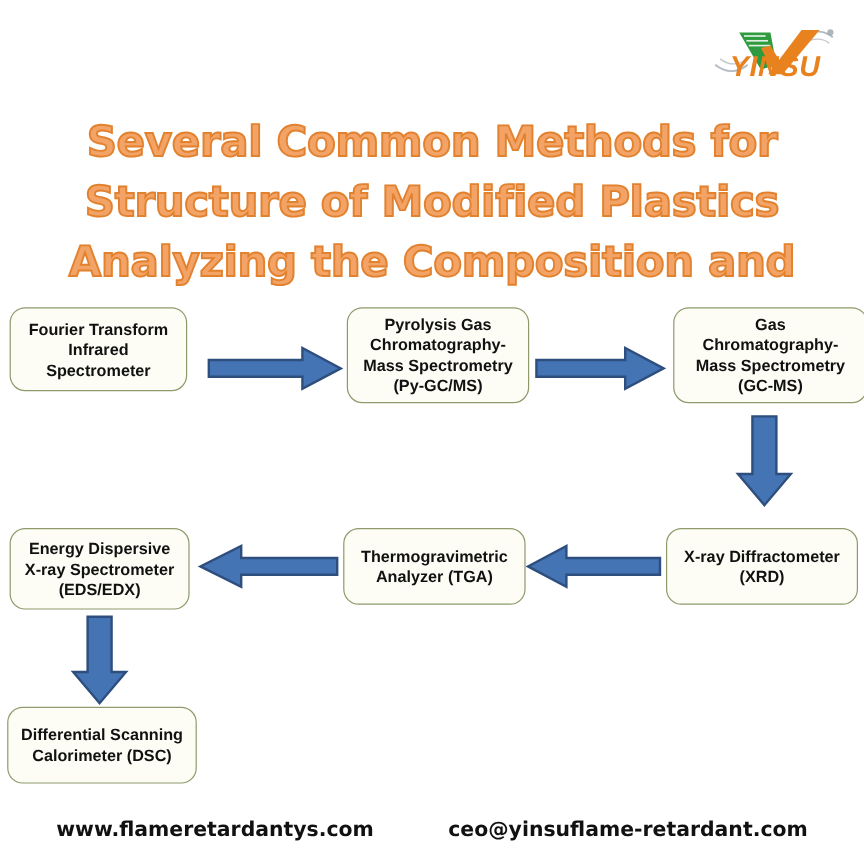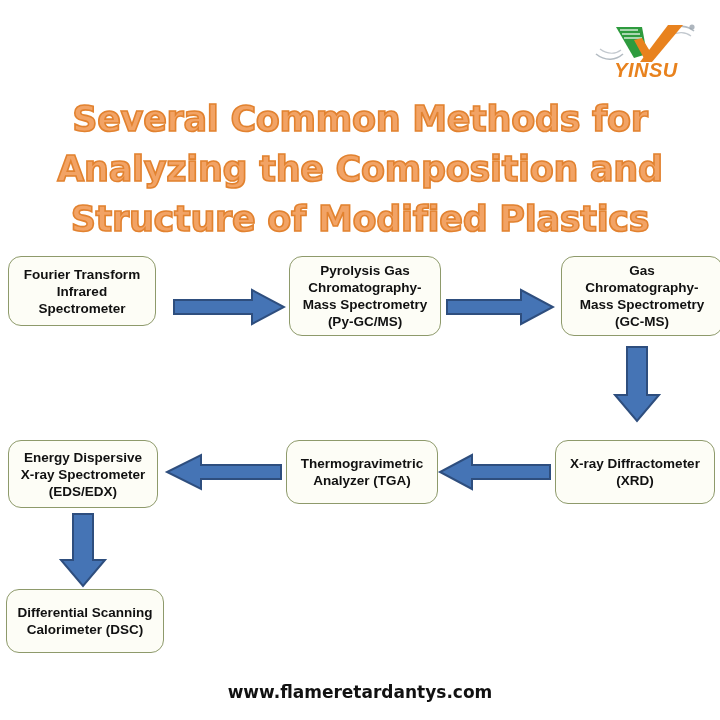--- a/index.html
+++ b/index.html
@@ -25,28 +25,28 @@
   }
   .logo-mark {
     position: absolute;
     top: 0;
     left: 0;
     width: 112px;
     height: 44px;
   }
   .logo-text {
     position: absolute;
-    top: 42px;
+    top: 26px;
     left: 0;
     width: 112px;
     text-align: center;
     font-family: "Liberation Sans", sans-serif;
     font-weight: bold;
     font-style: italic;
-    font-size: 20px;
+    font-size: 24px;
     letter-spacing: 0.5px;
     color: #E8821E;
     line-height: 1;
   }
 
   
   .title {
     position: absolute;
     top: 94px;
     left: 0;
@@ -124,22 +124,22 @@
 
       <path d="M78 7 L93 7 L62 44 L50 44 Z" fill="#E8821E"></path>
       <path d="M44 22 L56 44 L64 40 L52 20 Z" fill="#E8821E"></path>
     </svg>
   </div>
   <div class="logo-text">YINSU</div>
 </div>
 
 <div class="title">
   <span class="tline">Several Common Methods for</span>
+  <span class="tline">Structure of Modified Plastics</span>
   <span class="tline">Analyzing the Composition and</span>
-  <span class="tline">Structure of Modified Plastics</span>
 </div>
 
 <div class="node" style="left:8px; top:256px; width:148px; height:70px;">
   <span>Fourier Transform<br>Infrared<br>Spectrometer</span>
 </div>
 
 <div class="arrow" style="left:172px; top:288px;">
   <svg width="114" height="38" viewBox="0 0 114 38">
     <path d="M2 12 L80 12 L80 2 L112 19 L80 36 L80 26 L2 26 Z" fill="#4574B5" stroke="#2E4E7E" stroke-width="2"></path>
   </svg>
@@ -194,13 +194,14 @@
     <path d="M16 2 L36 2 L36 48 L48 48 L26 74 L4 48 L16 48 Z" fill="#4574B5" stroke="#2E4E7E" stroke-width="2"></path>
   </svg>
 </div>
 
 <div class="node" style="left:6px; top:589px; width:158px; height:64px;">
   <span>Differential Scanning<br>Calorimeter (DSC)</span>
 </div>
 
 <div class="footer">
   <span>www.flameretardantys.com</span>
+  <span>ceo@yinsuflame-retardant.com</span>
 </div>
 
 </body></html>

